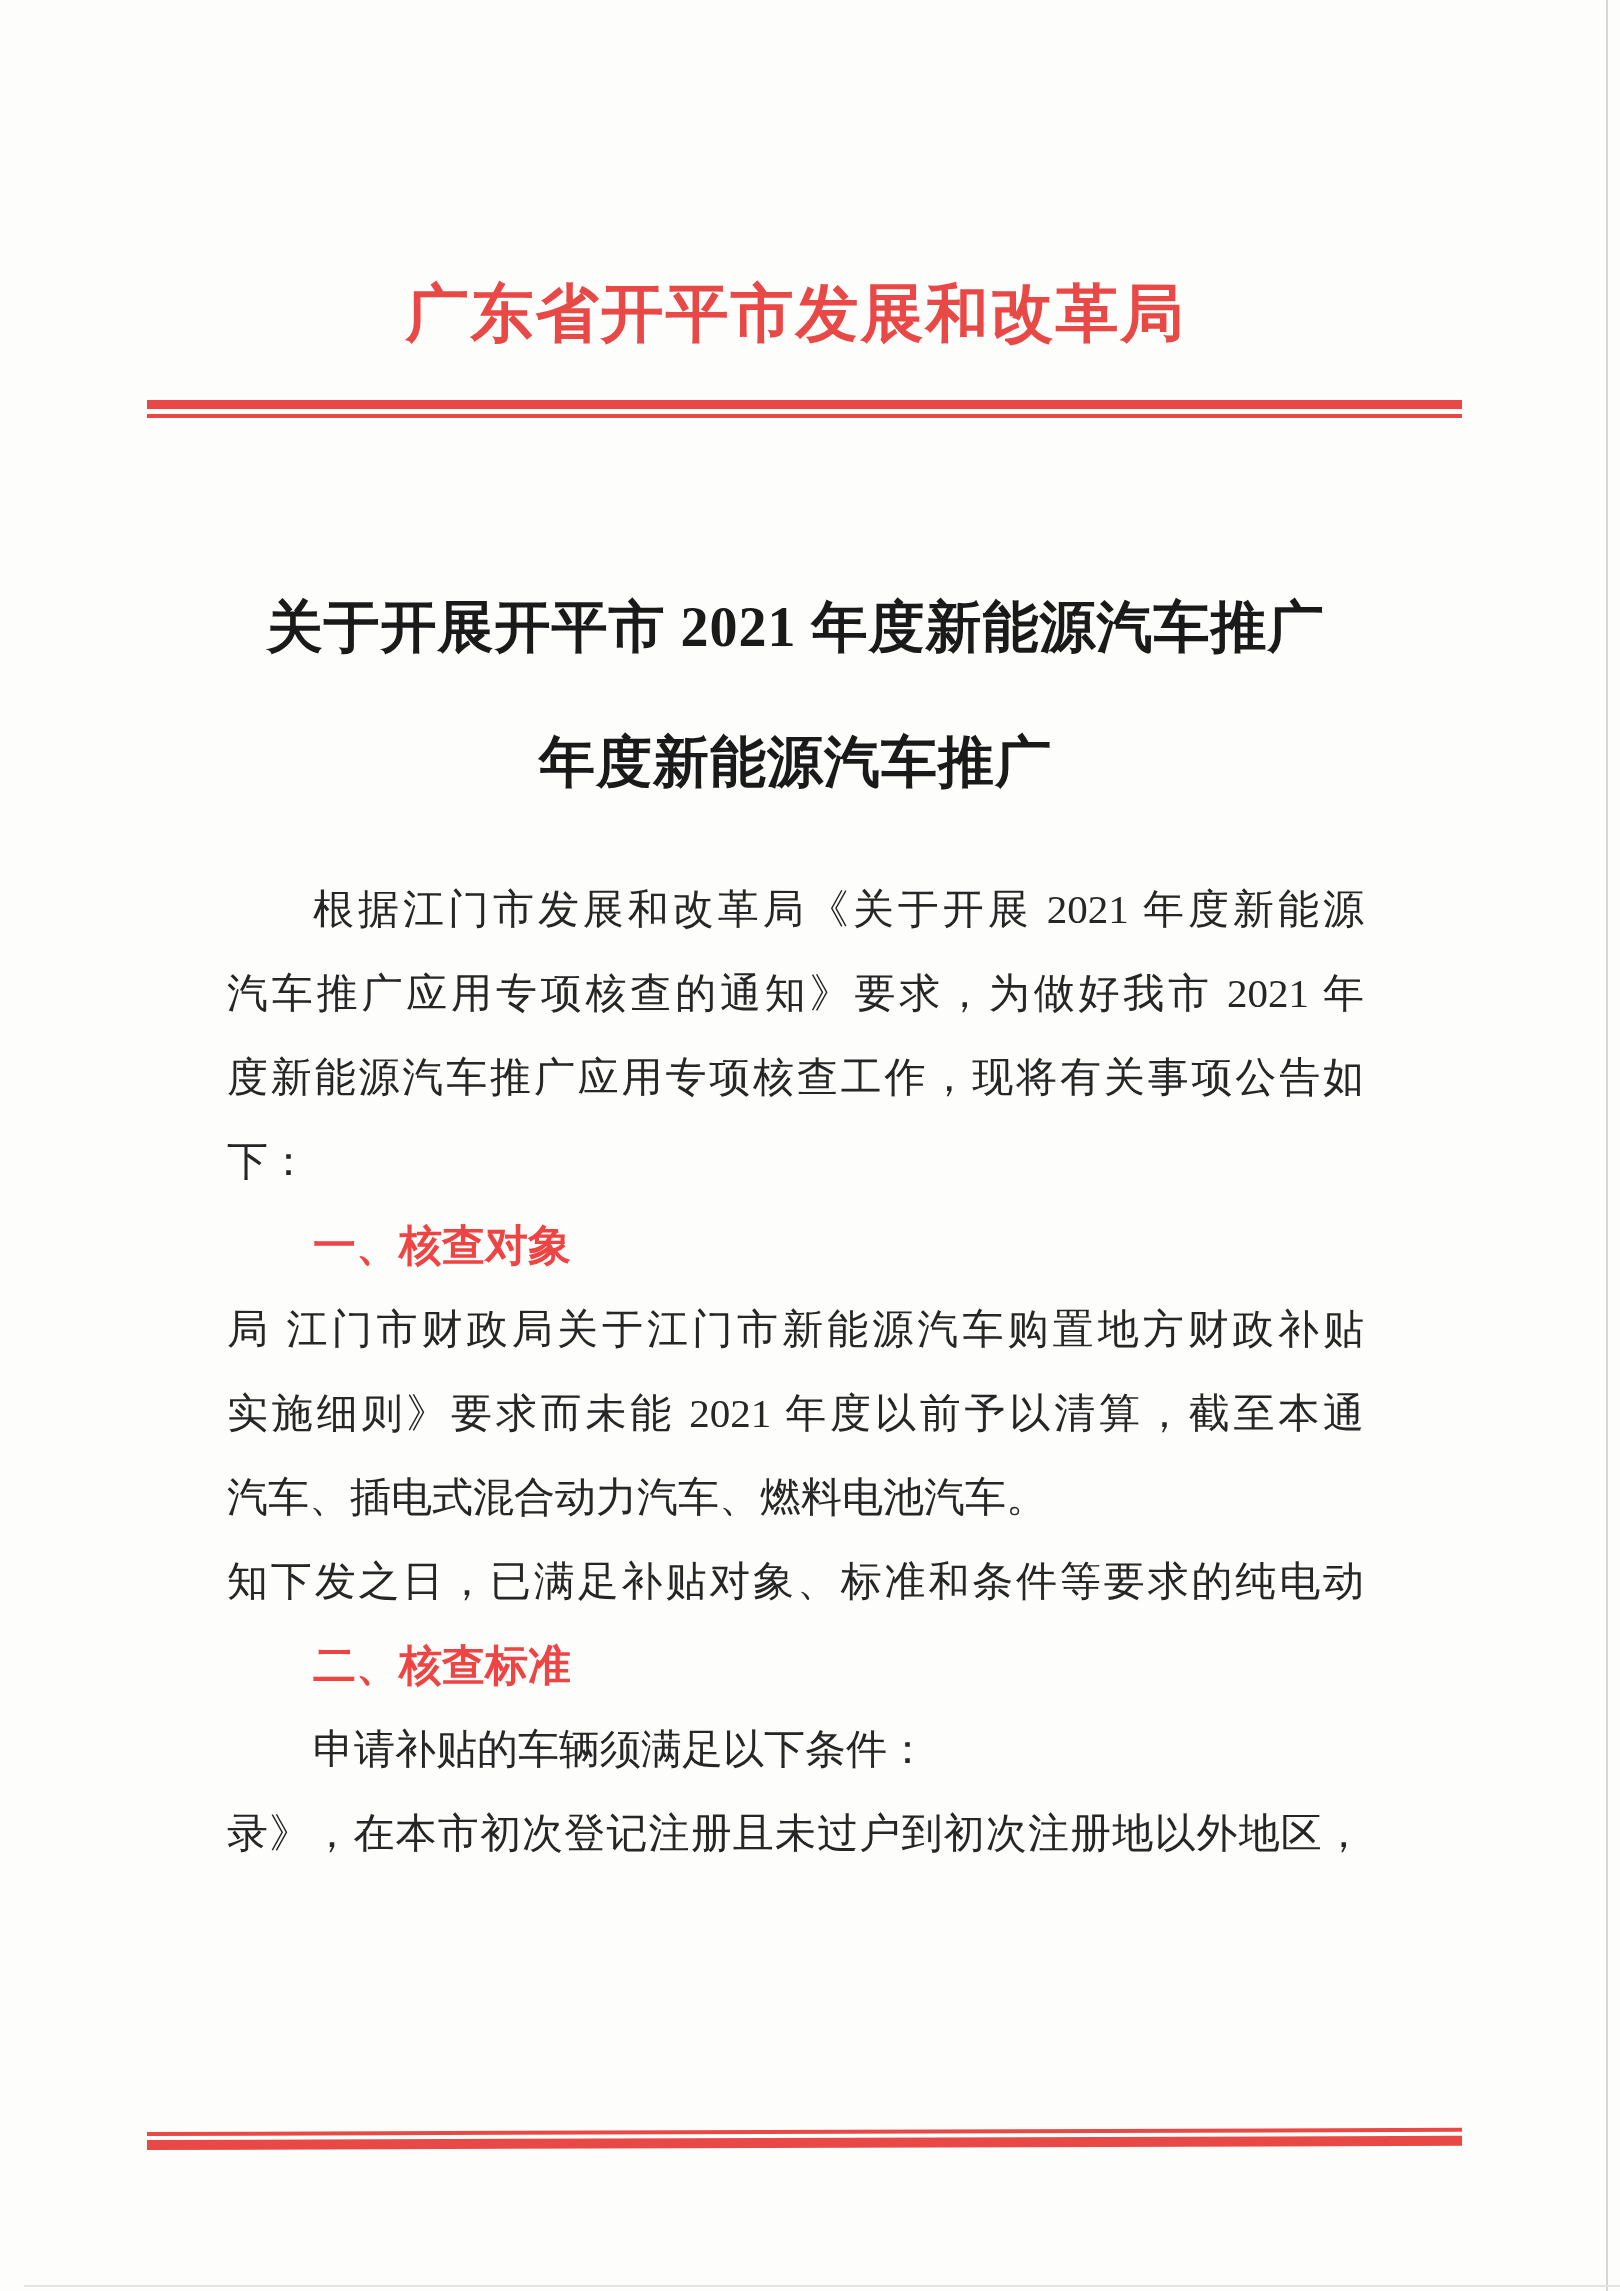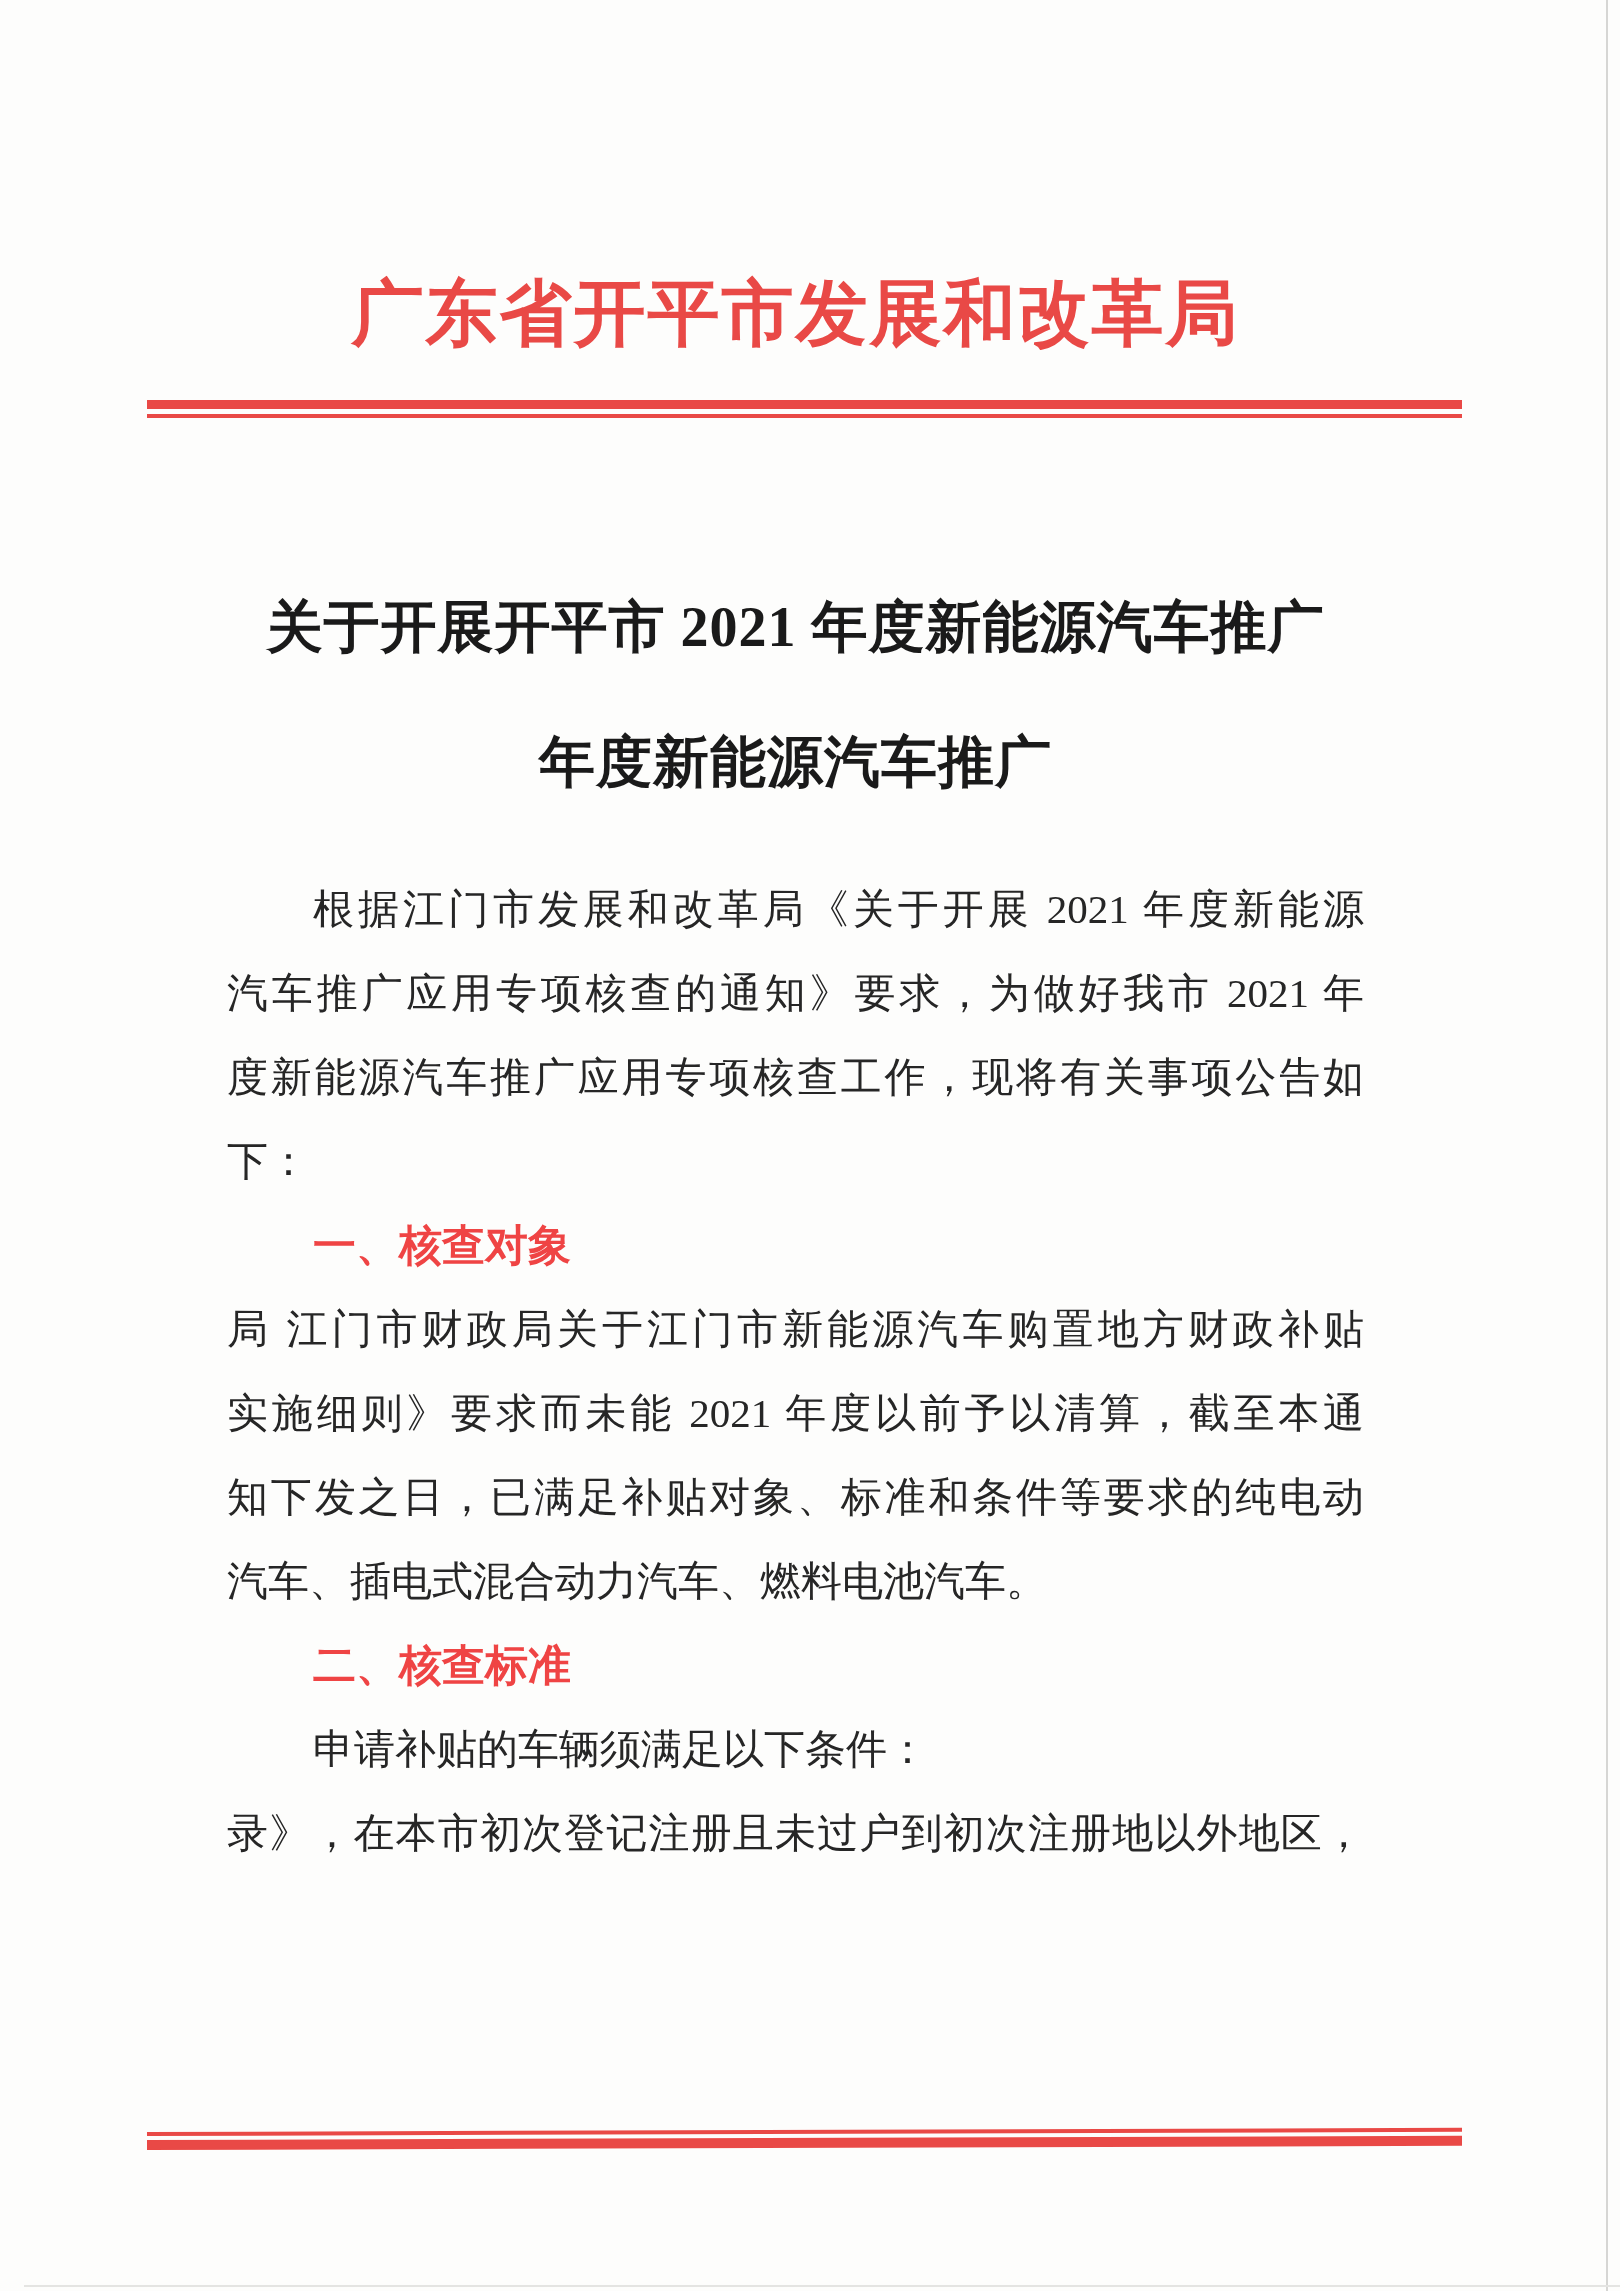--- a/index.html
+++ b/index.html
@@ -17,21 +17,21 @@
 
   
   .agency {
     position: absolute;
     left: 138px;
     top: 253px;
     width: 1315px;
     height: 122px;
     line-height: 122px;
     text-align: center;
-    font-size: 72px;
+    font-size: 63px;
     font-weight: 700;
     letter-spacing: 2px;
     color: var(--header_red, #e94946);
     white-space: nowrap;
   }
 
   .rule { position: absolute; left: 147px; width: 1315px; background: var(--rule_red, #e94946); }
   .rule-header-thick { top: 400px; height: 8.8px; }
   .rule-header-thin  { top: 414px; height: 3.9px; }
   .rule-footer-thin  { top: 2132px; height: 3.9px; transform: rotate(-0.18deg); transform-origin: left center; }
@@ -99,22 +99,22 @@
   </div>
 
   <div class="body-block">
     <div class="bl j ind">根据江门市发展和改革局《关于开展 2021 年度新能源</div>
     <div class="bl j">汽车推广应用专项核查的通知》要求，为做好我市 2021 年</div>
     <div class="bl j">度新能源汽车推广应用专项核查工作，现将有关事项公告如</div>
     <div class="bl">下：</div>
     <div class="bl ind hd">一、核查对象</div>
     <div class="bl j">局 江门市财政局关于江门市新能源汽车购置地方财政补贴</div>
     <div class="bl j">实施细则》要求而未能 2021 年度以前予以清算，截至本通</div>
+    <div class="bl">汽车、插电式混合动力汽车、燃料电池汽车。</div>
     <div class="bl j">知下发之日，已满足补贴对象、标准和条件等要求的纯电动</div>
-    <div class="bl">汽车、插电式混合动力汽车、燃料电池汽车。</div>
     <div class="bl ind hd">二、核查标准</div>
     <div class="bl ind">申请补贴的车辆须满足以下条件：</div>
     <div class="bl j">录》，在本市初次登记注册且未过户到初次注册地以外地区，</div>
   </div>
 
   <div class="rule rule-footer-thin"></div>
   <div class="rule rule-footer-thick"></div>
 
   <div class="scan-edge-right"></div>
   <div class="scan-edge-bottom"></div>

